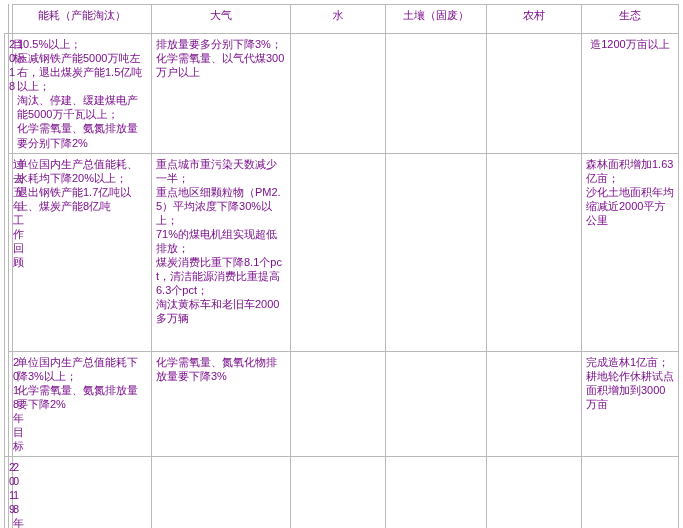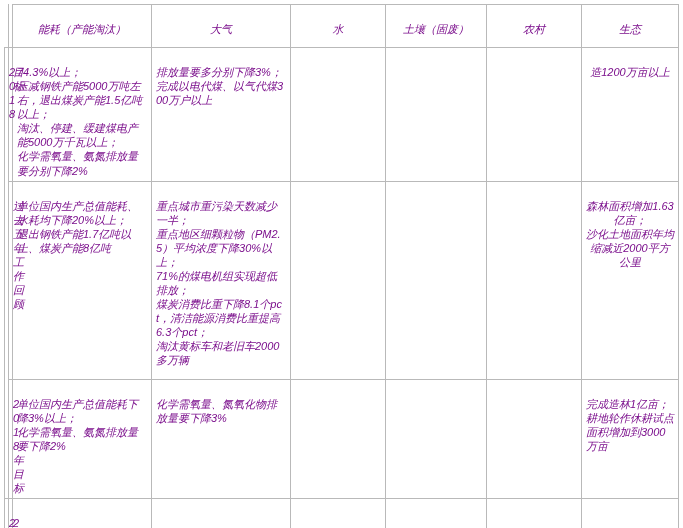--- a/index.html
+++ b/index.html
@@ -23,26 +23,25 @@
     padding: 4px 4px 0 4px;
   }
   table.matrix {
     width: 675px;
     border-collapse: collapse;
     table-layout: fixed;
   }
   table.matrix td, table.matrix th {
     border: 1px solid #b9b9b9;
     vertical-align: top;
-    padding: 17px 4px 3px 4px;
+    padding: 3px 4px 3px 4px;
     line-height: 1.28;
     font-weight: normal;
     font-size: 11px;
     word-break: break-all;
-    font-style: italic;
   }
   thead th {
     background: #ffffff;
     color: #7b0f8c;
     text-align: center;
     vertical-align: middle;
     font-weight: bold;
     font-size: 12px;
     height: 22px;
     padding: 2px;
@@ -107,45 +106,45 @@
     <tbody>
 
       <tr style="height:115px;">
         <td class="year-cell" rowspan="3">
             <span>2</span>
             <span>0</span>
             <span>1</span>
             <span>8</span>
           </td>
         <td class="rowlabel" style="white-space: pre-wrap;">目标</td>
-        <td class="cell-purple" style="white-space: pre-wrap;">74.3%以上；
+        <td class="cell-purple" style="white-space: pre-wrap;">10.5%以上；
 压减钢铁产能5000万吨左右，退出煤炭产能1.5亿吨以上；
 淘汰、停建、缓建煤电产能5000万千瓦以上；
 化学需氧量、氨氮排放量要分别下降2%</td>
         <td class="cell-purple" style="white-space: pre-wrap;">排放量要多分别下降3%；
-完成以电代煤、以气代煤300万户以上</td>
+化学需氧量、以气代煤300万户以上</td>
         <td style="white-space: pre-wrap;"></td>
         <td style="white-space: pre-wrap;"></td>
         <td style="white-space: pre-wrap;"></td>
         <td class="cell-purple" style="white-space: pre-wrap; text-align: center;">造1200万亩以上</td>
       </tr>
 
       <tr style="height:198px;">
         <td class="rowlabel" style="white-space: pre-wrap;">过去五年工作回顾</td>
         <td class="cell-purple" style="white-space: pre-wrap;">单位国内生产总值能耗、水耗均下降20%以上；
 退出钢铁产能1.7亿吨以上、煤炭产能8亿吨</td>
         <td class="cell-purple" style="white-space: pre-wrap;">重点城市重污染天数减少一半；
 重点地区细颗粒物（PM2.5）平均浓度下降30%以上；
 71%的煤电机组实现超低排放；
 煤炭消费比重下降8.1个pct，清洁能源消费比重提高6.3个pct；
 淘汰黄标车和老旧车2000多万辆</td>
         <td style="white-space: pre-wrap;"></td>
         <td style="white-space: pre-wrap;"></td>
         <td style="white-space: pre-wrap;"></td>
-        <td class="cell-purple" style="white-space: pre-wrap; text-align: center;">森林面积增加1.63亿亩；
+        <td class="cell-purple" style="white-space: pre-wrap;">森林面积增加1.63亿亩；
 沙化土地面积年均缩减近2000平方公里</td>
       </tr>
 
       <tr style="height:83px;">
         <td class="rowlabel" style="white-space: pre-wrap;">2018年目标</td>
         <td class="cell-purple" style="white-space: pre-wrap; margin-top: 8px;">单位国内生产总值能耗下降3%以上；
 化学需氧量、氨氮排放量要下降2%</td>
         <td class="cell-purple" style="white-space: pre-wrap;">化学需氧量、氮氧化物排放量要下降3%</td>
         <td style="white-space: pre-wrap;"></td>
         <td style="white-space: pre-wrap;"></td>

